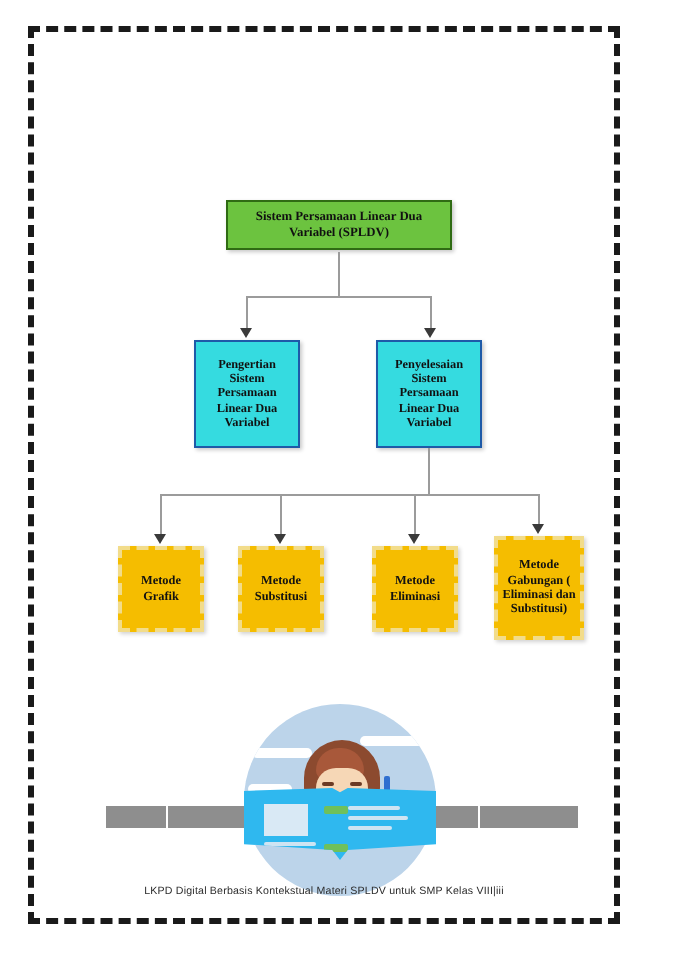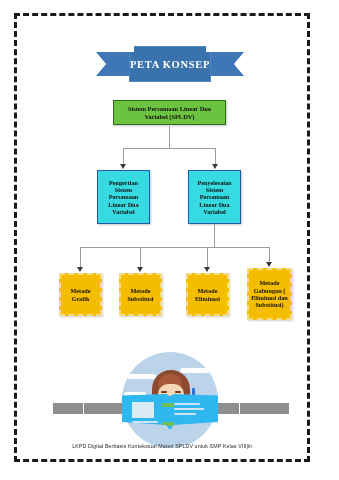--- a/index.html
+++ b/index.html
@@ -102,29 +102,20 @@
   #footer{position:absolute;left:18px;top:443px;width:288px;text-align:center;
           font-size:5.3px;color:#2b2b2b;letter-spacing:.1px;white-space:nowrap;}
 </style>
 </head>
 <body>
 
 <div id="page">
 
   <div id="frame"></div>
 
-  <div class="banner">
-    <div class="tail left"></div>
-    <div class="tail right"></div>
-    <div class="plate">
-      <span>PETA KONSEP</span>
-    </div>
-    <div class="notch n1"></div>
-    <div class="notch n2"></div>
-  </div>
 
   <div id="n-root" class="node green">Sistem Persamaan Linear Dua Variabel (SPLDV)</div>
 
   <div class="ln vl" style="left:169px;top:126px;height:22px;"></div>
   <div class="ln hl" style="left:123px;top:148px;width:93px;"></div>
   <div class="ln vl" style="left:123px;top:148px;height:18px;"></div>
   <div class="ln vl" style="left:215px;top:148px;height:18px;"></div>
   <div class="arw" style="left:120px;top:164px;"></div>
   <div class="arw" style="left:212px;top:164px;"></div>
 

